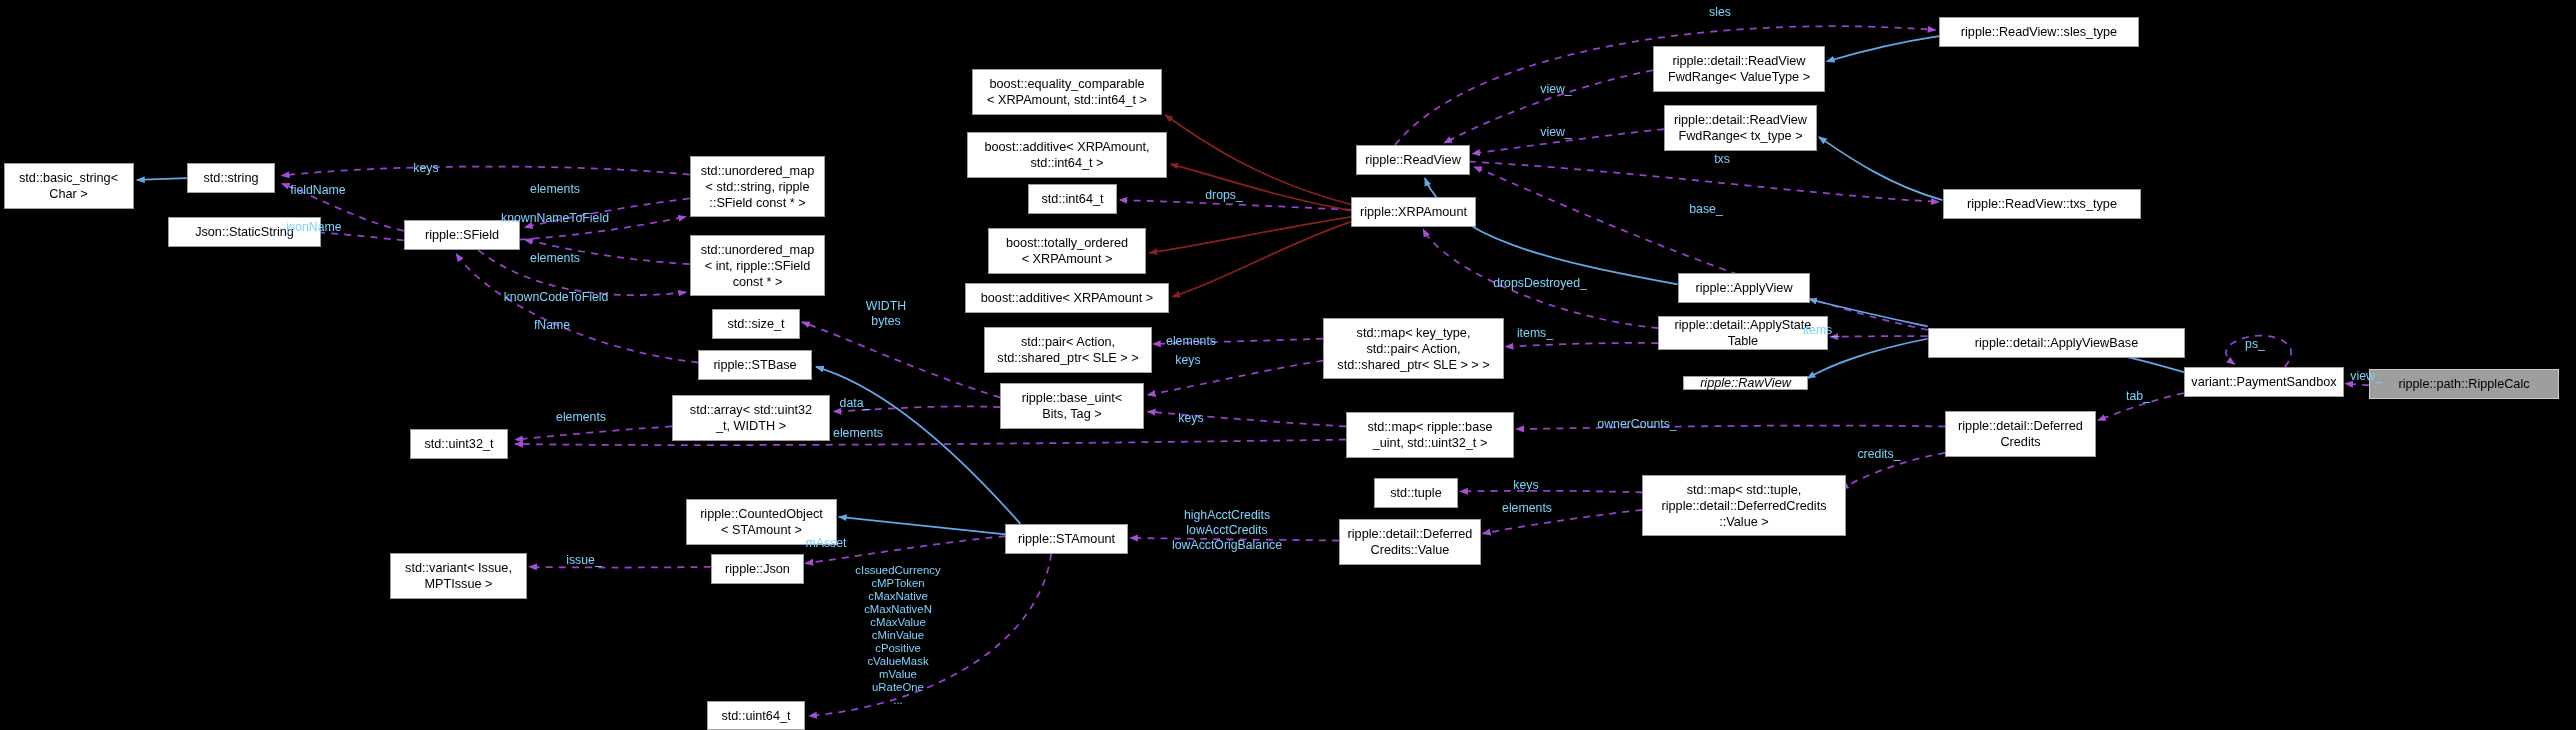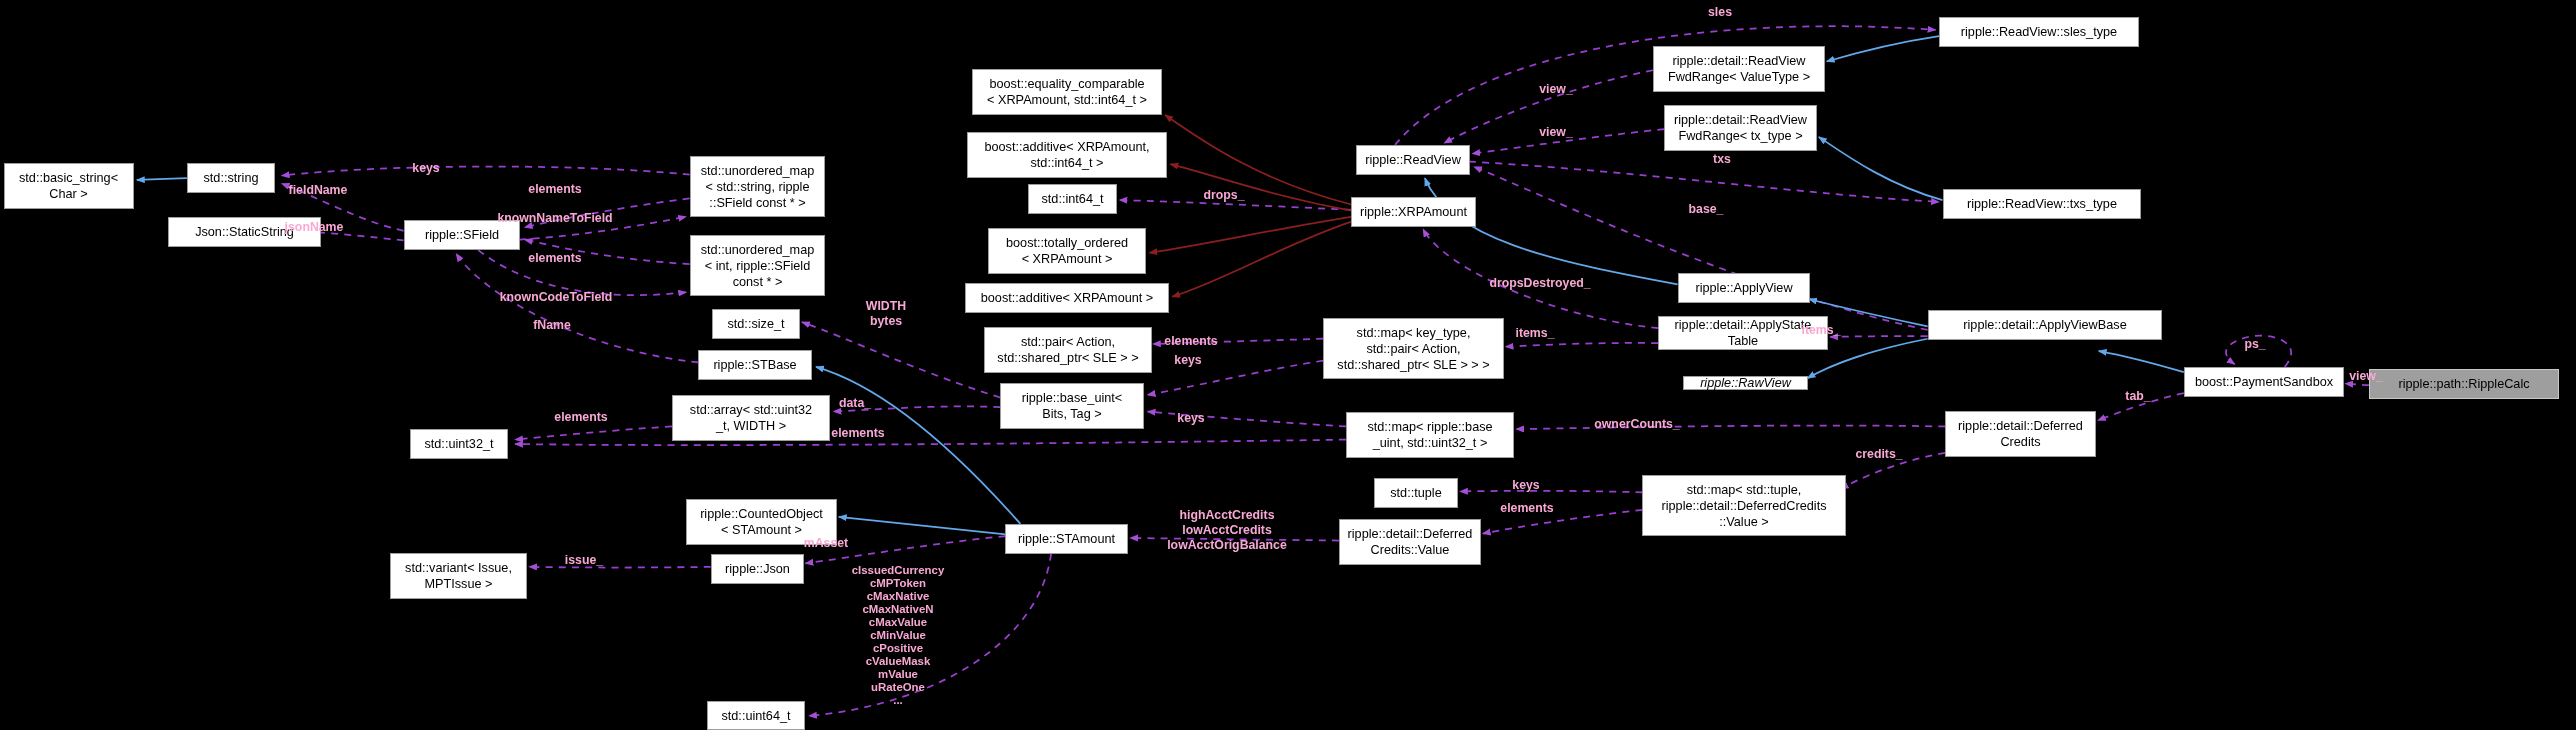--- a/index.html
+++ b/index.html
@@ -3,22 +3,22 @@
 <meta charset="utf-8">
 <style>
   html,body{margin:0;padding:0;background:#000;}
   #canvas{position:relative;width:2576px;height:731px;background:#000;overflow:hidden;
           font-family:"Liberation Sans",sans-serif;}
   #edges{position:absolute;left:0;top:0;width:2576px;height:731px;}
   .node{position:absolute;box-sizing:border-box;background:#ffffff;border:1.3px solid #9e9e9e;
         color:#000;display:flex;align-items:center;justify-content:center;text-align:center;
         font-size:12.7px;line-height:16px;white-space:pre-line;padding:1.8px 3.5px;}
   .node.main{background:#9e9e9e;border-color:#c9c9c9;}
-  .elabel{position:absolute;transform:translate(-50%,-50%);color:#f9a8d4;font-size:12.3px;
-          line-height:15px;font-weight:700;white-space:pre-line;text-align:center;}
+  .elabel{position:absolute;transform:translate(-50%,-50%);color:#7dd3fc;font-size:12.3px;
+          line-height:15px;font-weight:400;white-space:pre-line;text-align:center;}
   .elabel.small{font-size:11.4px;line-height:13px;}
   .edge{fill:none;stroke-width:2;}
   .edge.usage{stroke:#9a3fd2;stroke-dasharray:8 7;}
   .edge.inherit{stroke:#63a8ea;}
   .edge.pinherit{stroke:#8b1f1f;}
 </style>
 </head>
 <body>
 
 <div id="canvas">
@@ -139,22 +139,22 @@
   <div class="node" style="left:1653px;top:46px;width:172px;height:46px;">ripple::detail::ReadView
 FwdRange&lt; ValueType &gt;</div>
   <div class="node" style="left:1664px;top:105px;width:153px;height:46px;">ripple::detail::ReadView
 FwdRange&lt; tx_type &gt;</div>
   <div class="node" style="left:1939px;top:16.7px;width:200px;height:30px;">ripple::ReadView::sles_type</div>
   <div class="node" style="left:1943px;top:189px;width:198px;height:30px;">ripple::ReadView::txs_type</div>
   <div class="node" style="left:1678px;top:273px;width:132px;height:30px;">ripple::ApplyView</div>
   <div class="node" style="left:1658px;top:316px;width:170px;height:34px;">ripple::detail::ApplyState
 Table</div>
   <div class="node" style="left:1683px;top:376px;width:125px;height:14px;font-style:italic;">ripple::RawView</div>
-  <div class="node" style="left:1928px;top:310px;width:234px;height:30px;">ripple::detail::ApplyViewBase</div>
-  <div class="node" style="left:2184px;top:367px;width:160px;height:30px;">boost::PaymentSandbox</div>
+  <div class="node" style="left:1928px;top:328px;width:257px;height:30px;">ripple::detail::ApplyViewBase</div>
+  <div class="node" style="left:2184px;top:367px;width:160px;height:30px;">variant::PaymentSandbox</div>
   <div class="node main" style="left:2369px;top:369px;width:190px;height:30px;">ripple::path::RippleCalc</div>
   <div class="node" style="left:1945px;top:411px;width:151px;height:46px;">ripple::detail::Deferred
 Credits</div>
 
   <div class="elabel" style="left:426px;top:168px;">keys</div>
   <div class="elabel" style="left:318px;top:190px;">fieldName</div>
   <div class="elabel" style="left:314px;top:227px;">jsonName</div>
   <div class="elabel" style="left:555px;top:189px;">elements</div>
   <div class="elabel" style="left:555px;top:218px;">knownNameToField</div>
   <div class="elabel" style="left:555px;top:258px;">elements</div>

